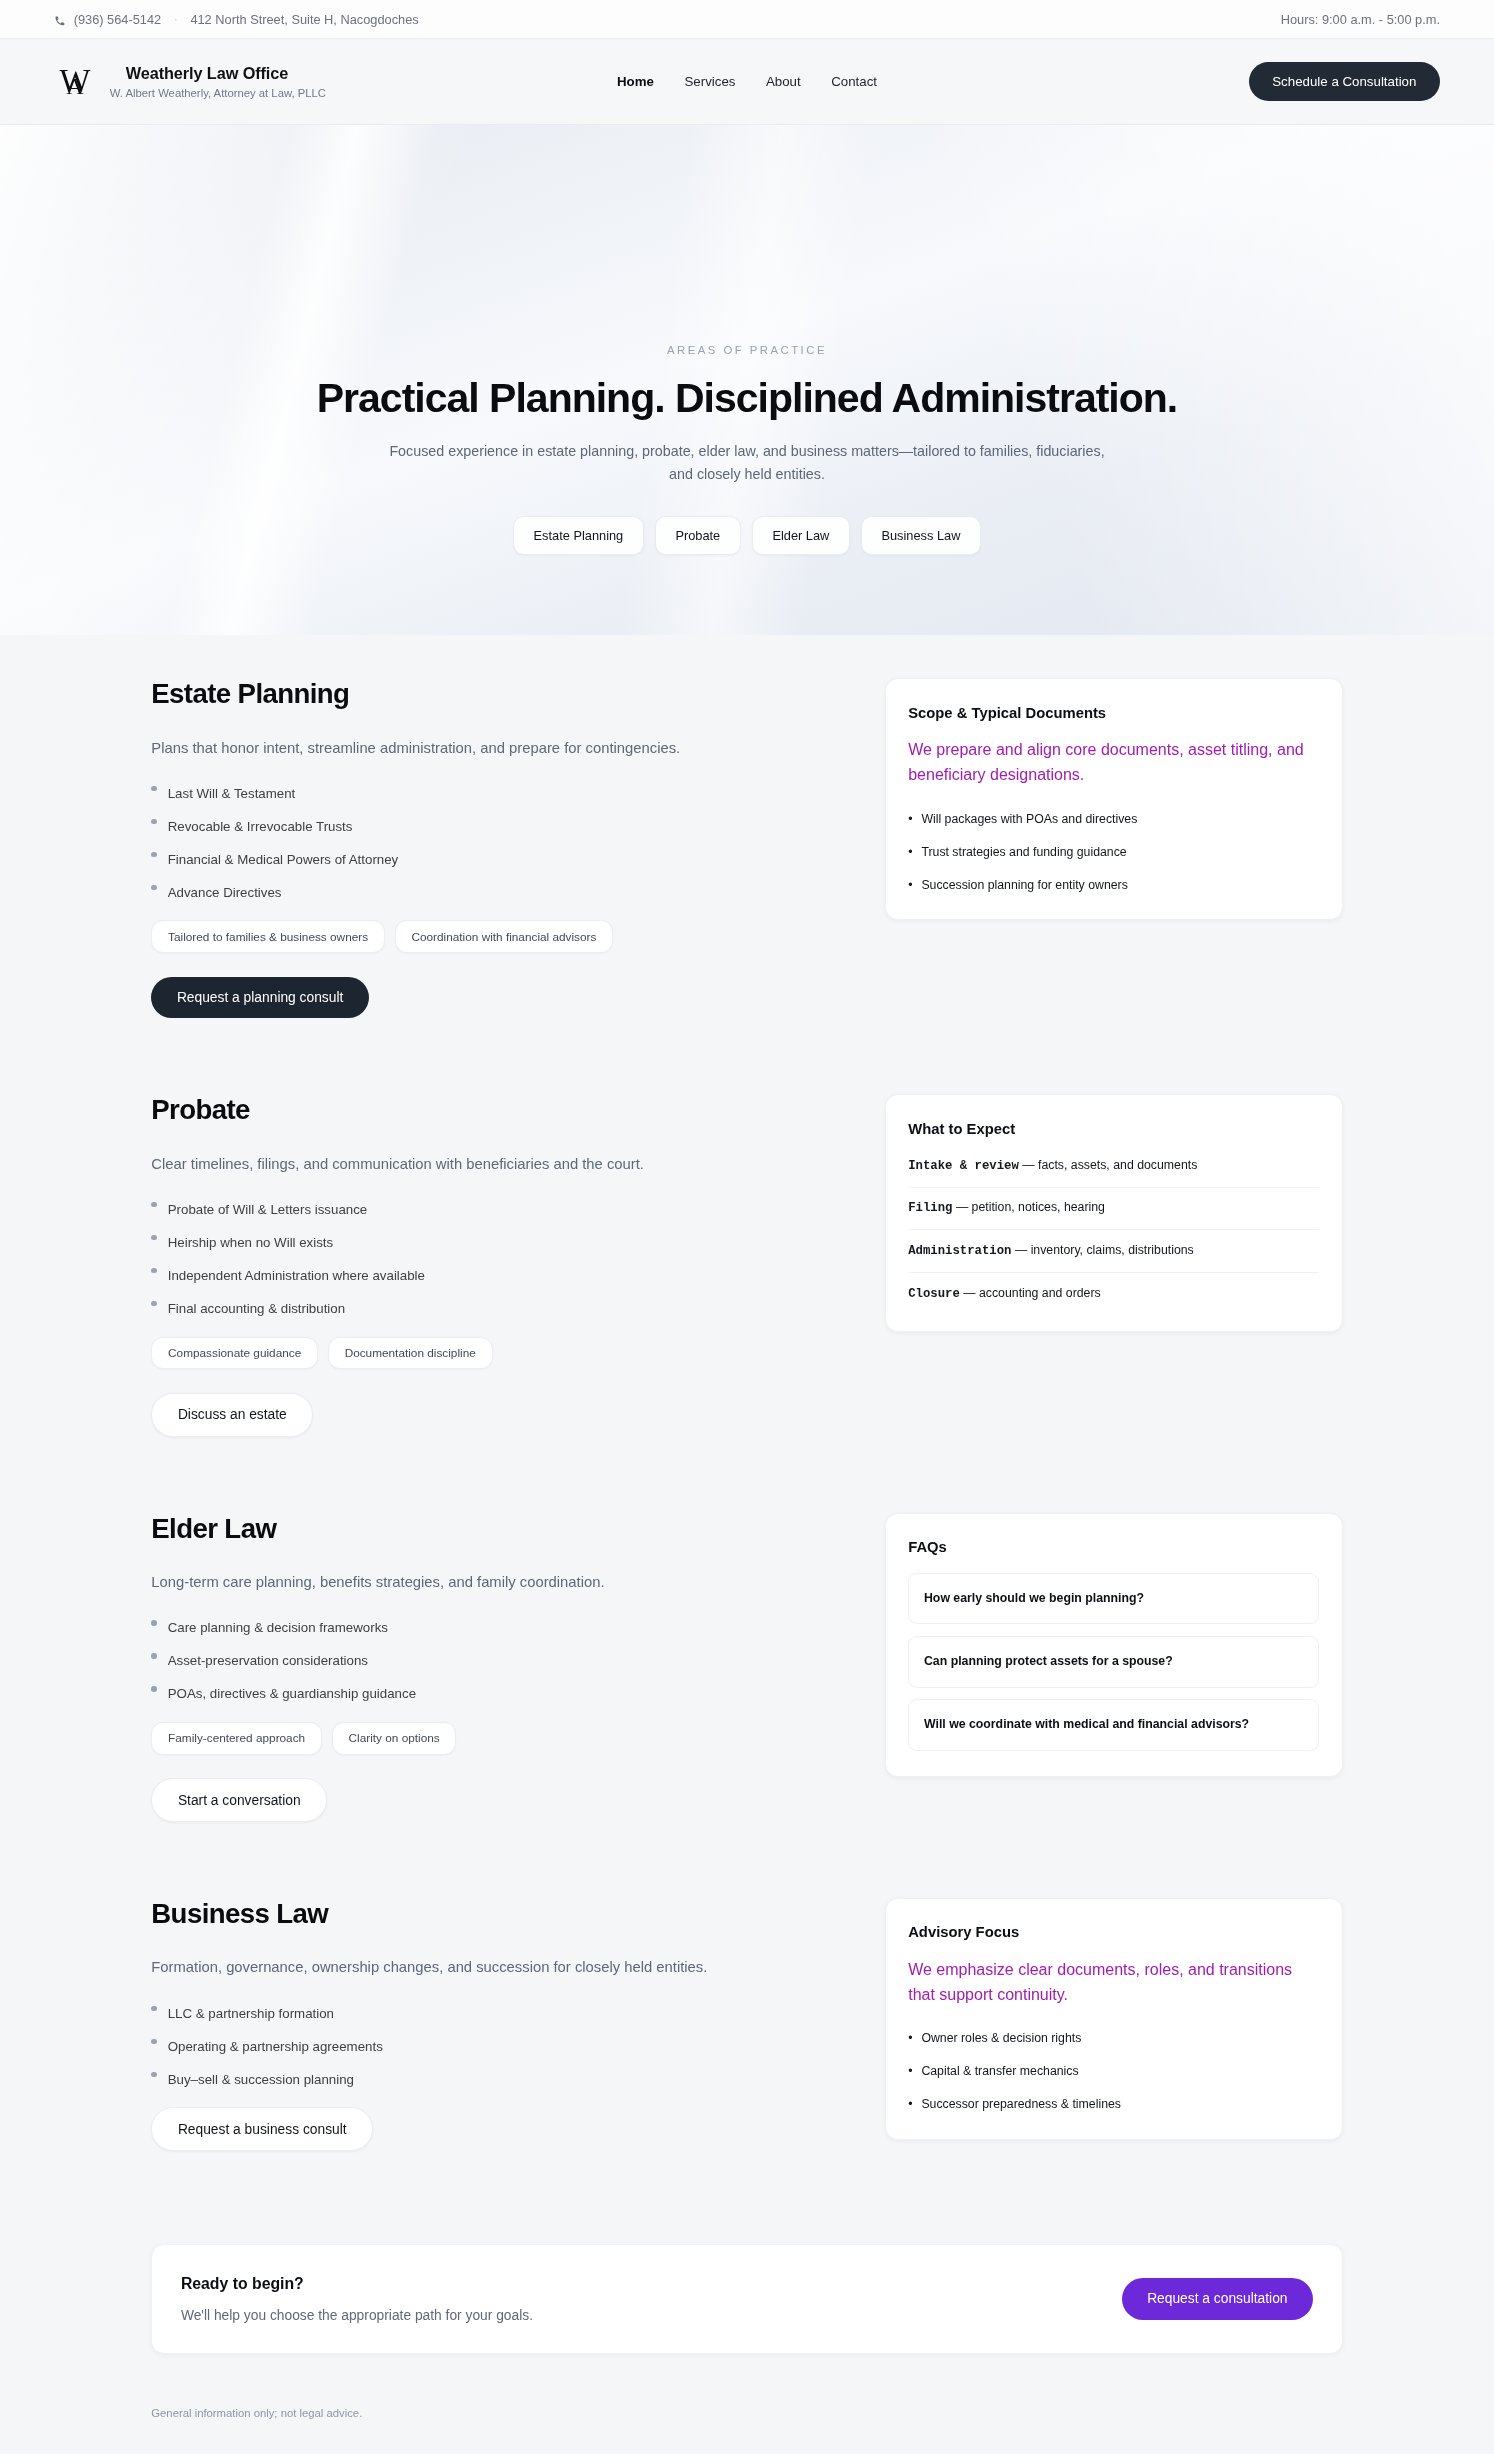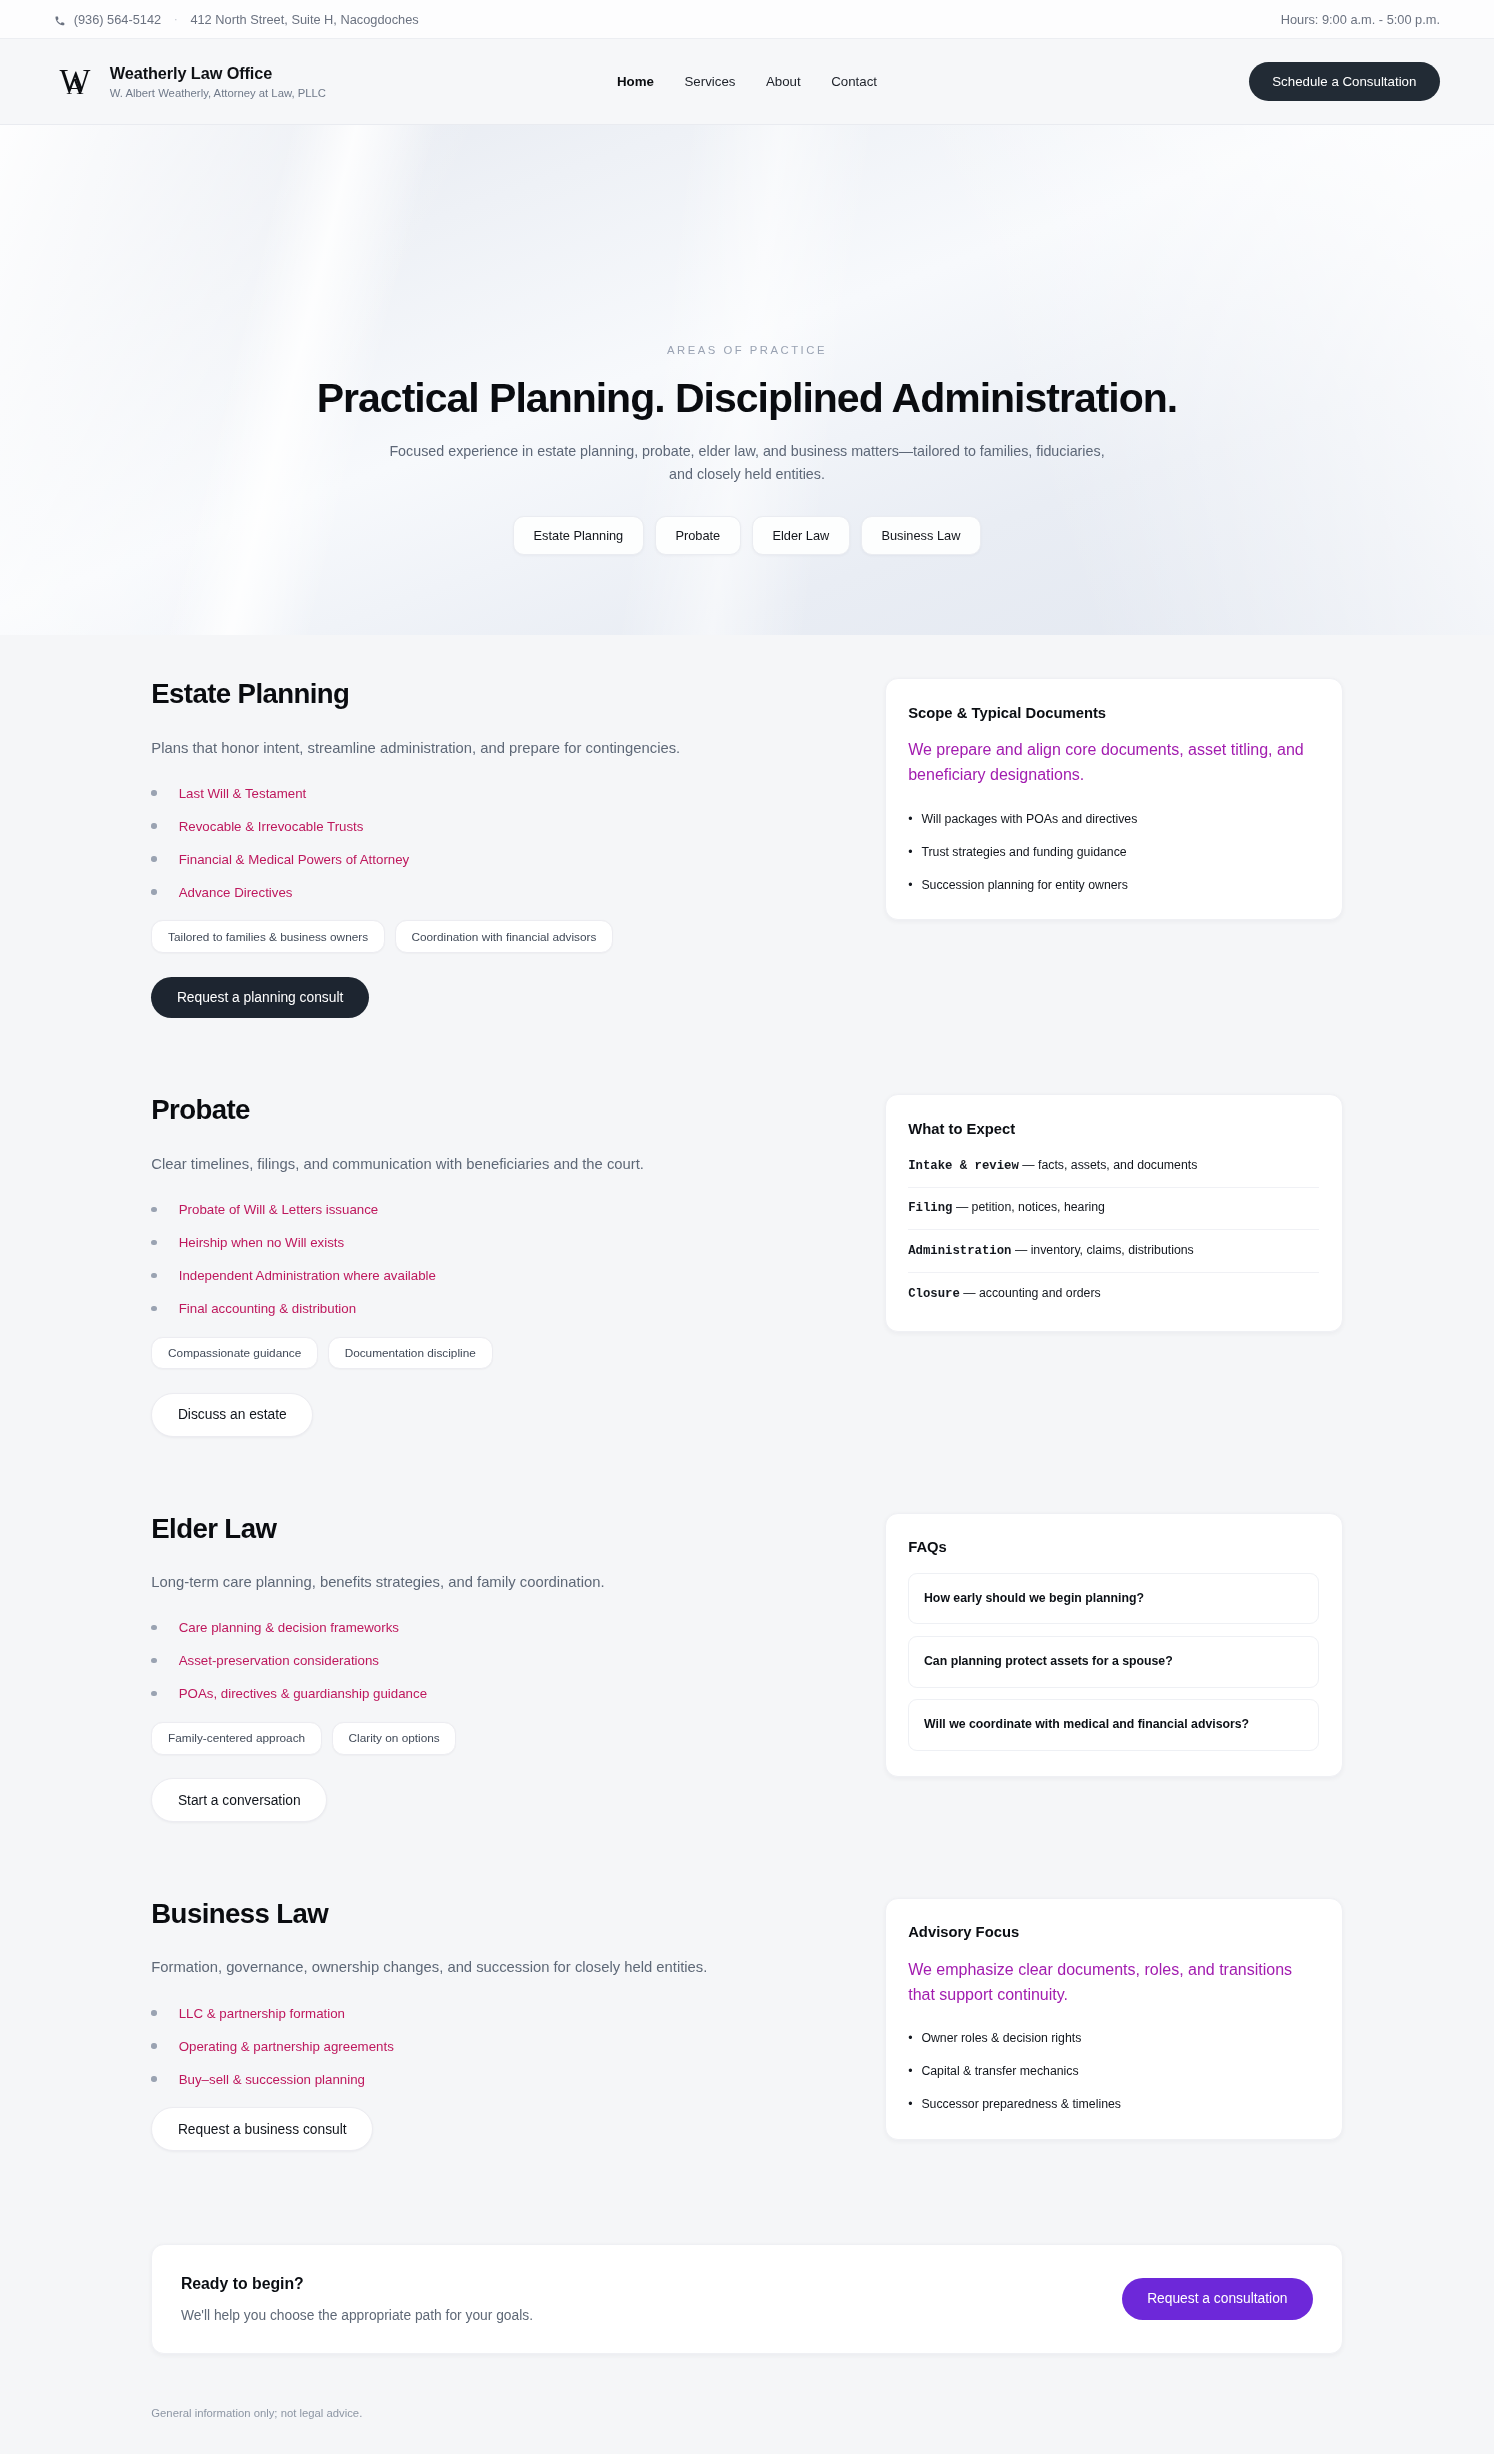--- a/index.html
+++ b/index.html
@@ -41,21 +41,21 @@
     border-bottom: 0.5px solid #e9ebf0;
   }
   .brand { display: flex; align-items: center; gap: 13.8px; }
   .logo-mark {
     width: 42px; height: 42px;
     display: flex; align-items: center; justify-content: center;
   }
   .brand-text { display: flex; flex-direction: column; gap: 3.9px; }
   .brand-name {
     font-family: "Liberation Sans", sans-serif;
-    font-size: 16.3px; font-weight: 700; color: #0f1115; letter-spacing: -0.1px;
+    font-size: 16.3px; font-weight: 700; color: #0f1115; letter-spacing: -0.1px; margin-left: 16px;
   }
   .brand-sub { font-size: 11.3px; color: #707a8a; text-align: center; }
 
   .mainnav {
     display: flex; gap: 30.5px;
     margin-left: auto; margin-right: auto;
     position: absolute; left: 50%; transform: translateX(-50%);
   }
   .header-inner {
     width: 100%; display: flex; align-items: center; position: relative;
@@ -132,22 +132,22 @@
   .practice-right { width: 458px; flex: none; }
 
   .sec-title {
     font-size: 27.6px; font-weight: 700; color: #0a0c10;
     letter-spacing: -0.6px; margin-bottom: 27.6px;
   }
   .sec-desc { font-size: 14.8px; color: #5e6877; margin-bottom: 26.6px; line-height: 1.45; }
 
   .feat-list { list-style: none; margin-bottom: 20.7px; }
   .feat-list li {
-    display: flex; align-items: center; gap: 22px;
-    font-size: 13.3px; color: #be185d; margin-bottom: 18px;
+    display: flex; align-items: flex-start; gap: 11px;
+    font-size: 13.3px; color: #404040; margin-bottom: 18px;
   }
   .dot {
     width: 5.4px; height: 5.4px; border-radius: 50%;
     background: #9aa3b2; flex: none;
   }
 
   .tags { display: flex; gap: 9.8px; margin-bottom: 23.6px; flex-wrap: wrap; }
   .tag {
     background: #ffffff; border: 0.5px solid #ececf1; border-radius: 11.8px;
     padding: 8.4px 15.8px; font-size: 11.8px; color: #414a58;

